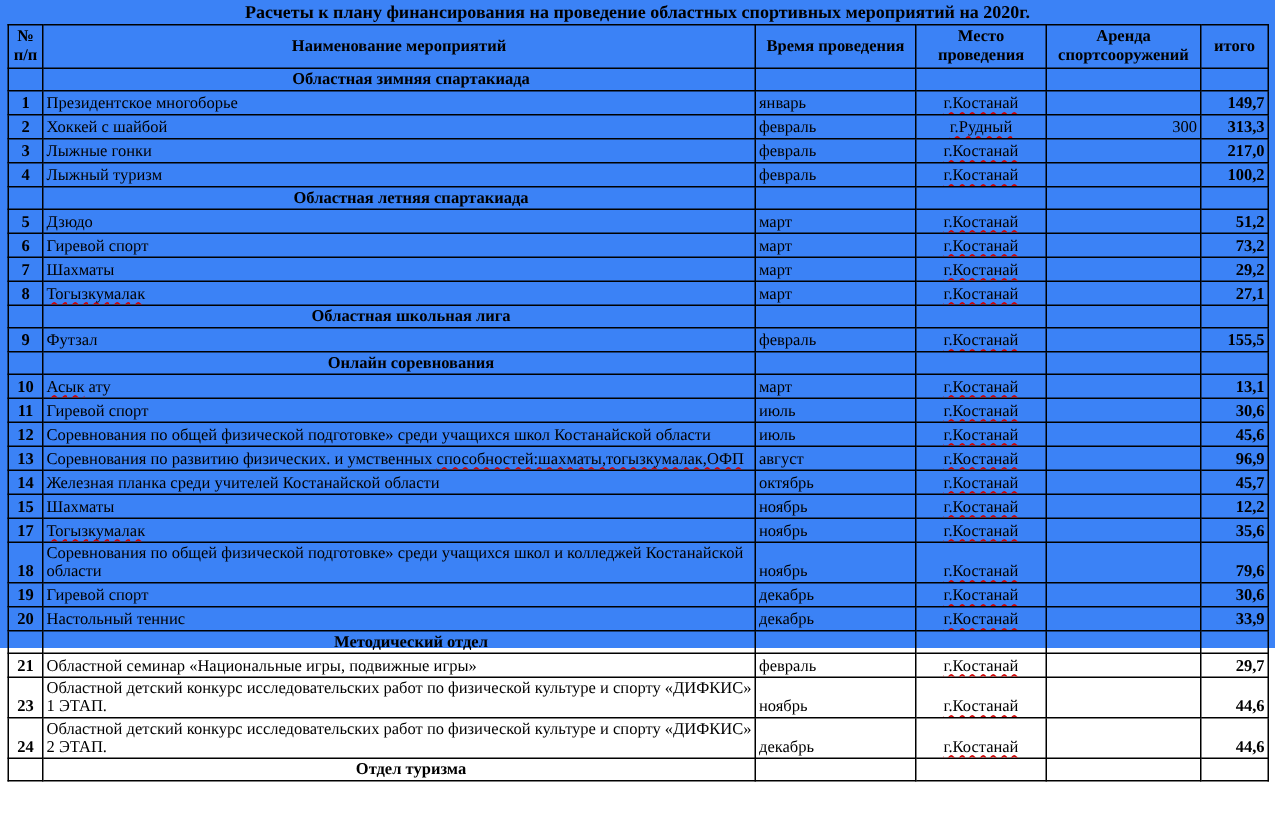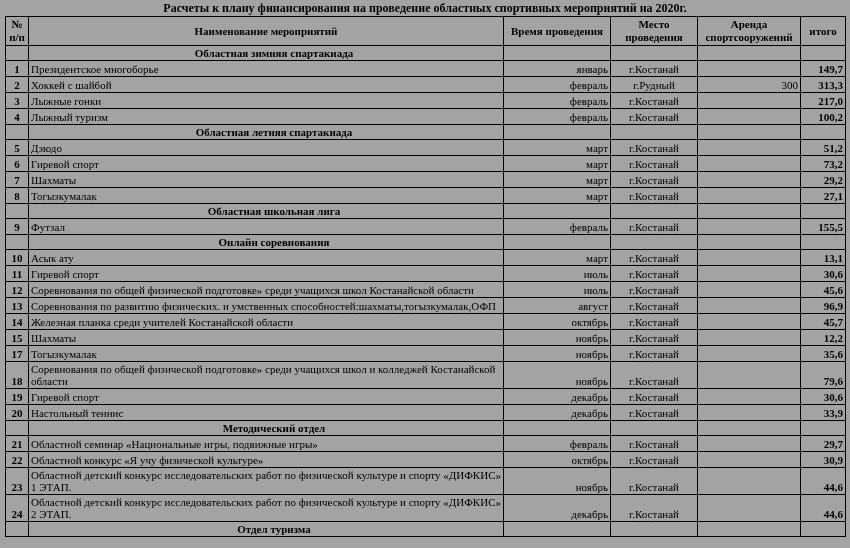--- a/index.html
+++ b/index.html
@@ -2,21 +2,21 @@
 <html><head>
 <meta charset="utf-8">
 <style>
   html, body {
     margin: 0; padding: 0;
     width: 850px; height: 548px;
     background: #ffffff;
     overflow: hidden;
   }
   body { font-family: "Liberation Serif", "DejaVu Serif", serif; color: #000; }
-  .page { position: relative; width: 850px; height: 548px; background: #a3a3a3; }
+  .page { position: relative; width: 850px; height: 432px; background: #3b82f6; }
 
   .doc-title {
     text-align: center;
     font-weight: bold;
     font-size: 12px;
     line-height: 15px;
     padding-top: 1px;
   }
 
   table.fin {
@@ -37,21 +37,21 @@
   .fin thead th {
     font-weight: bold;
     text-align: center;
     vertical-align: middle;
     line-height: 13px;
     height: 28px;
     padding: 0 1px;
   }
   .c-num   { text-align: center; font-weight: bold; }
   .c-name  { text-align: left; padding-left: 3px; }
-  .c-time  { text-align: right; padding-left: 3px; }
+  .c-time  { text-align: left; padding-left: 3px; }
   .c-place { text-align: center; padding-left: 3px; }
   .c-rent  { text-align: right; padding-right: 3px; }
   .c-total { text-align: right; font-weight: bold; padding-right: 3px; }
 
   tr.section td { height: 11px; }
   td.sec-label {
     font-weight: bold;
     text-align: center;
     padding-left: 18px;
   }
@@ -285,28 +285,20 @@
         </tr>
         <tr class="item">
           <td class="c-num">21</td>
           <td class="c-name"><span>Областной семинар «Национальные игры, подвижные игры»</span></td>
           <td class="c-time">февраль</td>
           <td class="c-place"><span class="sp-red">г.Костанай</span></td>
           <td class="c-rent"></td>
           <td class="c-total">29,7</td>
         </tr>
         <tr class="item">
-          <td class="c-num">22</td>
-          <td class="c-name"><span>Областной конкурс «Я учу физической культуре»</span></td>
-          <td class="c-time">октябрь</td>
-          <td class="c-place"><span class="sp-red">г.Костанай</span></td>
-          <td class="c-rent"></td>
-          <td class="c-total">30,9</td>
-        </tr>
-        <tr class="item">
           <td class="c-num">23</td>
           <td class="c-name"><span>Областной детский конкурс исследовательских работ по физической культуре и спорту «ДИФКИС» 1 ЭТАП.</span></td>
           <td class="c-time">ноябрь</td>
           <td class="c-place"><span class="sp-red">г.Костанай</span></td>
           <td class="c-rent"></td>
           <td class="c-total">44,6</td>
         </tr>
         <tr class="item">
           <td class="c-num">24</td>
           <td class="c-name"><span>Областной детский конкурс исследовательских работ по физической культуре и спорту «ДИФКИС» 2 ЭТАП.</span></td>

